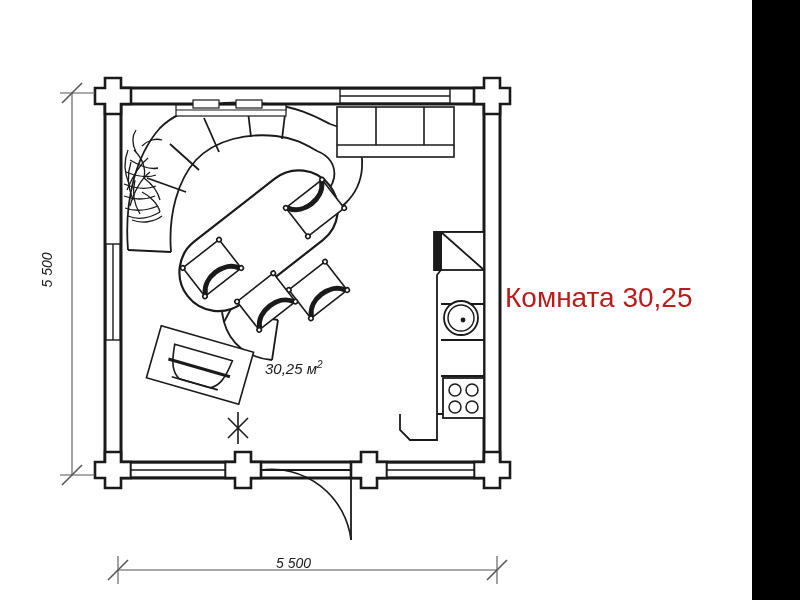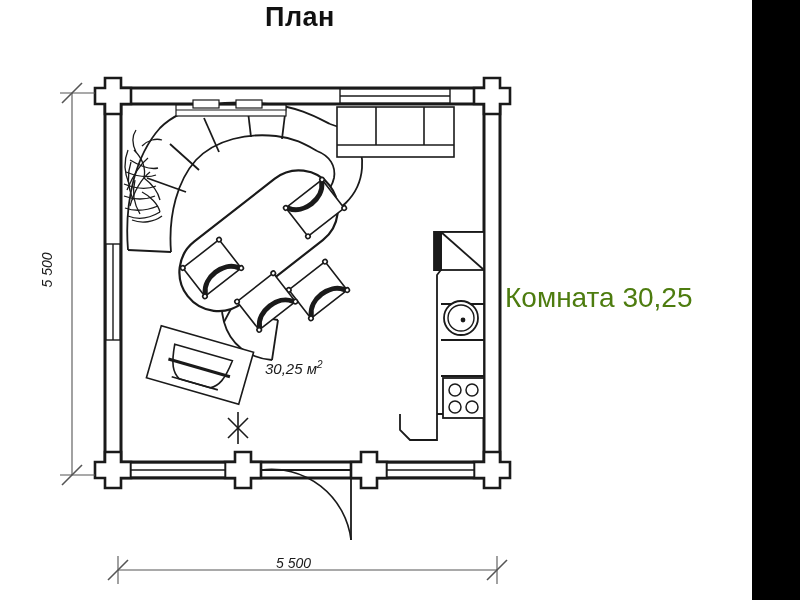--- a/index.html
+++ b/index.html
@@ -1,39 +1,38 @@
 <!DOCTYPE html>
 <html><head>
 <meta charset="utf-8">
 <style>
   html,body{margin:0;padding:0;background:#ffffff;}
   body{width:800px;height:600px;overflow:hidden;font-family:"Liberation Sans",sans-serif;}
   #page{position:relative;width:800px;height:600px;background:#ffffff;}
   #title{position:absolute;left:0;top:2px;width:600px;text-align:center;
          font-size:27px;font-weight:bold;color:#111;letter-spacing:0.5px;
          font-family:"Liberation Sans",sans-serif;}
-  #room-label{position:absolute;left:505px;top:282px;font-size:28px;color:#4d7c0f;
+  #room-label{position:absolute;left:505px;top:282px;font-size:28px;color:#b91c1c;
               white-space:nowrap;font-family:"Liberation Sans",sans-serif;}
   #right-mask{position:absolute;left:752px;top:0;width:48px;height:600px;background:#000000;}
   #area-label{position:absolute;left:265px;top:359px;font-size:15px;font-style:italic;
               color:#1a1a1a;white-space:nowrap;font-family:"Liberation Sans",sans-serif;}
   #area-label sup{font-size:10px;vertical-align:super;}
   #dim-bottom-label{position:absolute;left:276px;top:555px;font-size:14px;font-style:italic;
                     color:#1a1a1a;font-family:"Liberation Sans",sans-serif;}
   #dim-left-label{position:absolute;left:29px;top:262px;font-size:14px;font-style:italic;
                   color:#1a1a1a;transform:rotate(-90deg);transform-origin:50% 50%;
                   font-family:"Liberation Sans",sans-serif;white-space:nowrap;}
   svg{position:absolute;left:0;top:0;}
 </style>
 </head>
 <body>
 
 <div id="page">
 
-  <div id="title">План</div>
 
   <svg width="800" height="600">
     <g fill="none" stroke="#1a1a1a" stroke-width="2.4" stroke-linejoin="miter">
 
       <g>
 
         <path d="M105,88 L500,88" stroke-width="3"></path>
         <path d="M105,104 L500,104" stroke-width="3"></path>
 
         <path d="M105,462 L500,462" stroke-width="3"></path>

